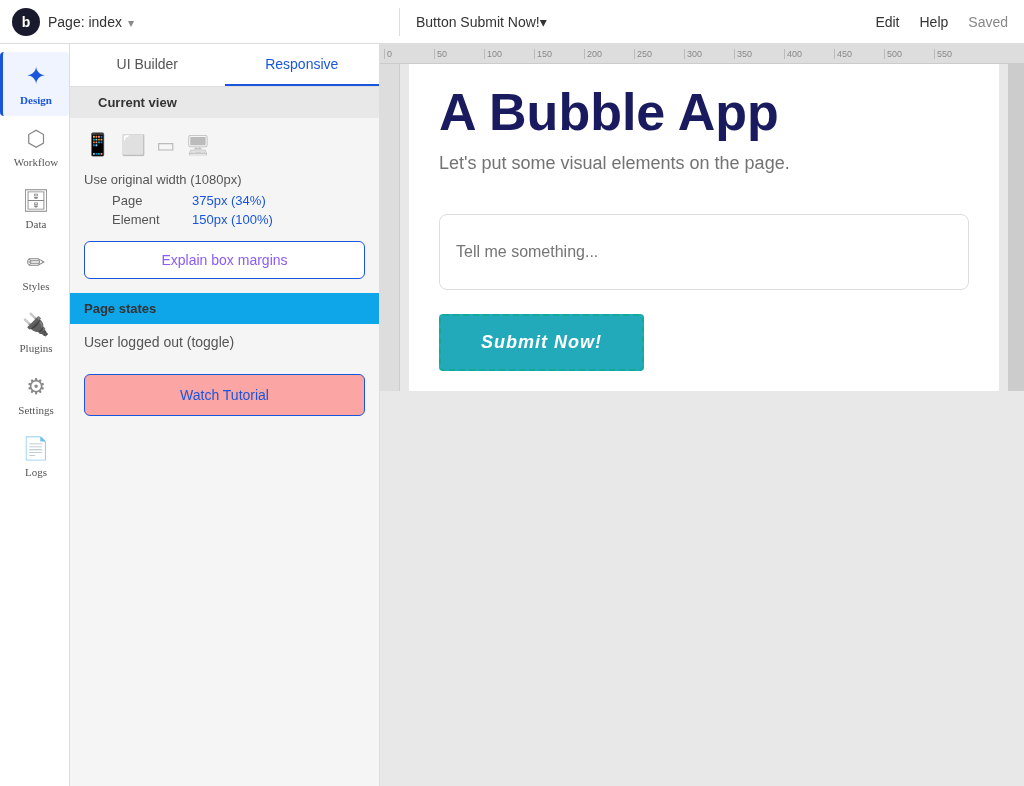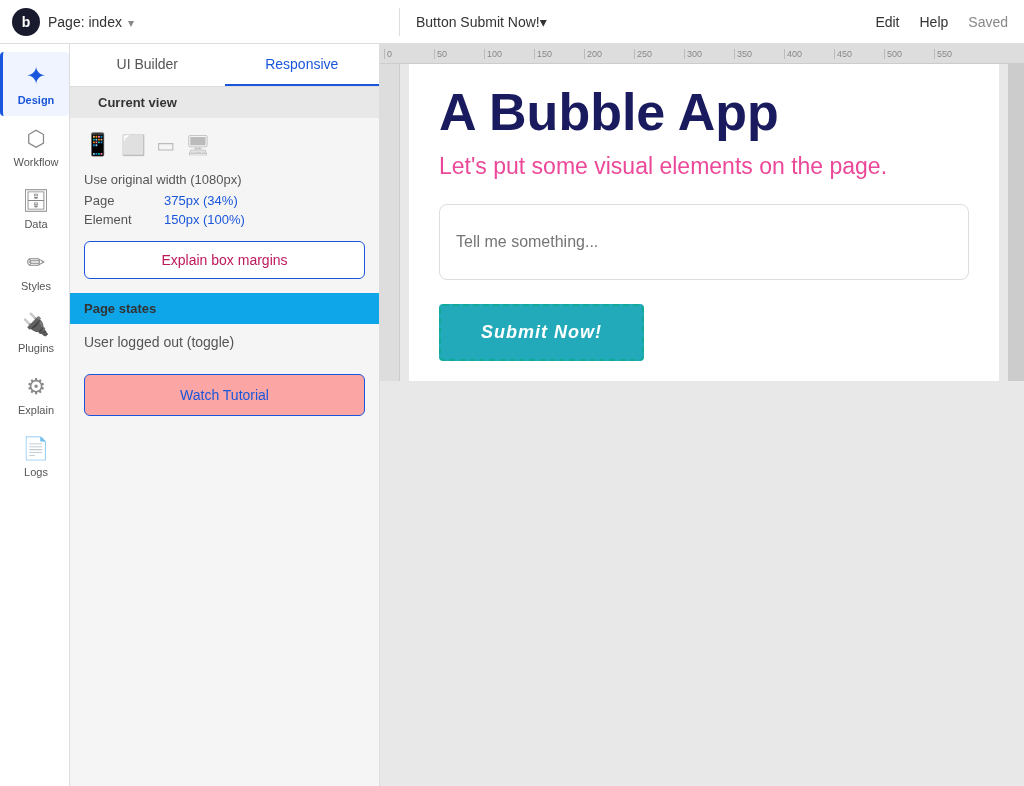--- a/index.html
+++ b/index.html
@@ -117,20 +117,21 @@
       font-size: 22px;
       color: #888;
     }
     .icon-item.active .icon-symbol {
       color: #1a56db;
     }
     .icon-label {
       font-size: 11px;
       color: #555;
       text-align: center;
+      font-family: Liberation Serif, serif;
     }
     .icon-item.active .icon-label {
       color: #1a56db;
     }
 
     
     .panel {
       width: 310px;
       background: #f5f5f5;
       border-right: 1px solid #ddd;
@@ -198,39 +199,40 @@
     .width-row .use-original {
       color: #555;
       font-size: 13px;
     }
 
     .dim-row {
       display: flex;
       align-items: center;
       margin-bottom: 4px;
       font-size: 13px;
+      margin-left: 28px;
     }
     .dim-label {
       color: #555;
       width: 80px;
     }
     .dim-value {
       color: #1a56db;
       font-weight: 500;
     }
 
     .explain-btn {
       display: block;
       width: 100%;
       padding: 10px;
       margin-top: 14px;
       background: #fff;
       border: 1.5px solid #1a56db;
       border-radius: 6px;
-      color: #be185d;
+      color: #8b5cf6;
       font-size: 14px;
       font-weight: 500;
       cursor: pointer;
       text-align: center;
     }
 
     .page-states-header {
       background: #0ea5e9;
       padding: 8px 14px;
       font-size: 13px;
@@ -316,23 +318,23 @@
 
     .app-title {
       font-size: 52px;
       font-weight: 900;
       color: #1a1a5e;
       line-height: 1.1;
       margin-bottom: 12px;
     }
 
     .app-subtitle {
-      font-size: 23px;
-      color: #ec4899;
-      margin-bottom: 24px;
+      font-size: 18px;
+      color: #737373;
+      margin-bottom: 40px;
     }
 
     .input-field {
       width: 100%;
       padding: 28px 16px;
       border: 1px solid #ddd;
       border-radius: 8px;
       font-size: 16px;
       color: #404040;
       outline: none;
@@ -415,21 +417,21 @@
       <span class="icon-label">Styles</span>
     </div>
 
     <div class="icon-item">
       <span class="icon-symbol" style="font-size:22px; color:#888;">🔌</span>
       <span class="icon-label">Plugins</span>
     </div>
 
     <div class="icon-item">
       <span class="icon-symbol" style="font-size:22px; color:#888;">⚙</span>
-      <span class="icon-label">Explain</span>
+      <span class="icon-label">Settings</span>
     </div>
 
     <div class="icon-item">
       <span class="icon-symbol" style="font-size:22px; color:#888;">📄</span>
       <span class="icon-label">Logs</span>
     </div>
   </div>
 
   <div class="panel">
 

